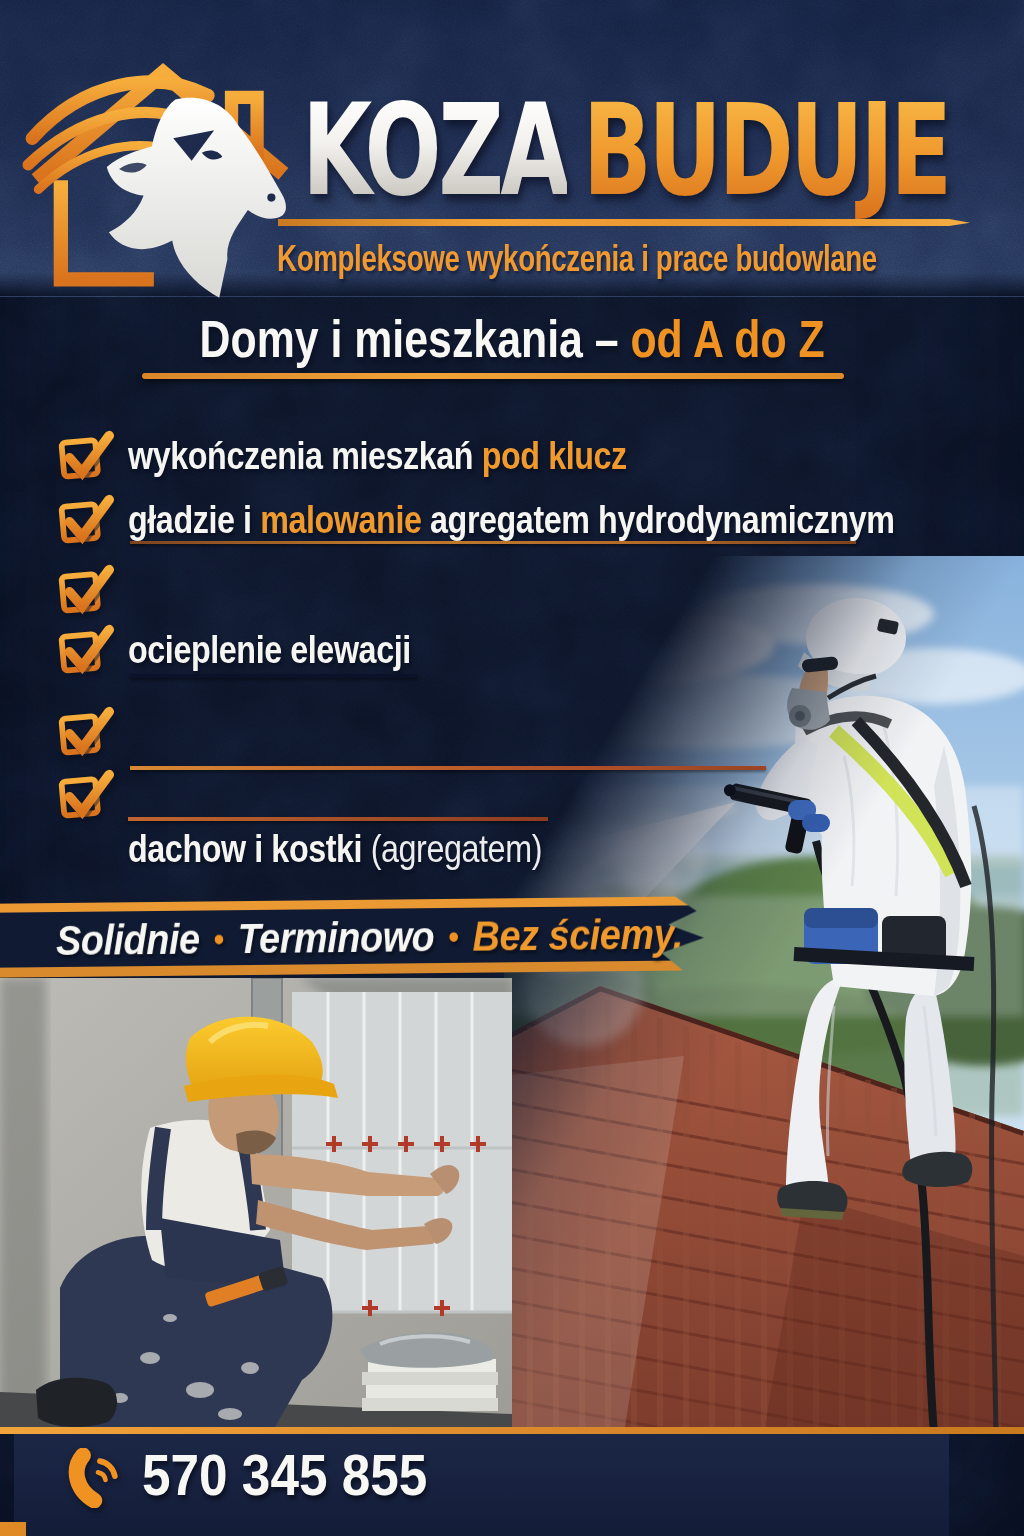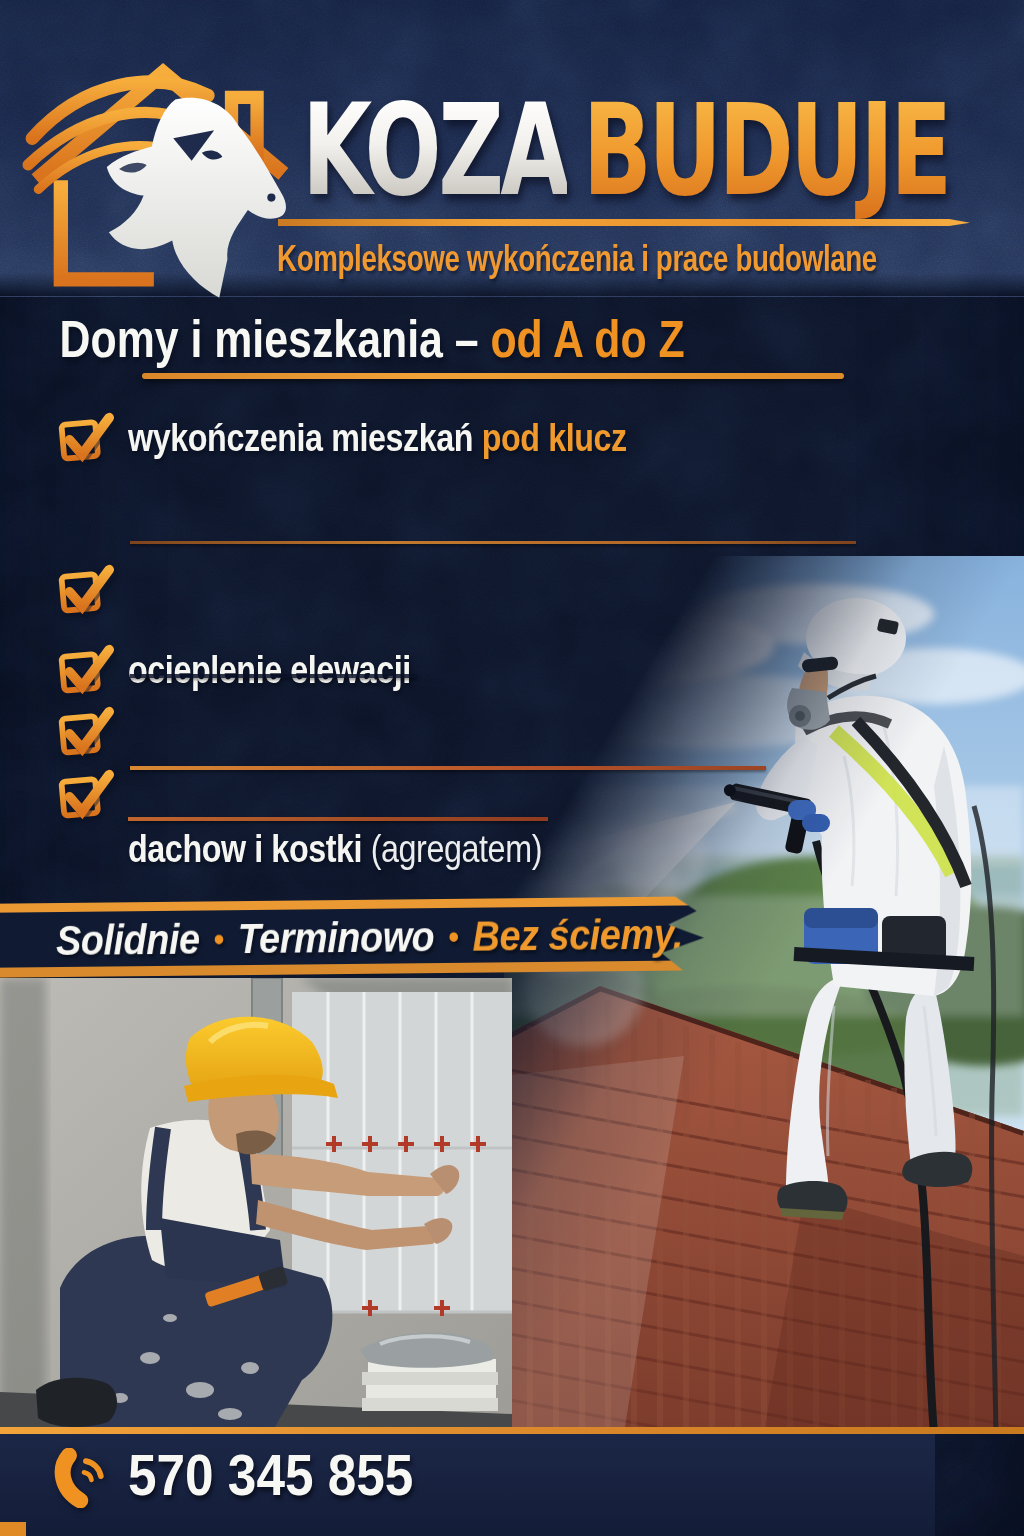--- a/index.html
+++ b/index.html
@@ -32,21 +32,21 @@
     -webkit-background-clip:text;background-clip:text;color:transparent;margin-left:22px;}
   .title-underline{position:absolute;left:278px;top:219px;width:692px;height:7px;z-index:10;
     background:linear-gradient(90deg,#c97a22,#f2a338 30%,#e8922d 70%,#f5ad43);
     clip-path:polygon(0 0,97% 0,100% 55%,97% 100%,0 100%);
     box-shadow:0 3px 5px rgba(0,0,0,.45);}
   .tagline{position:absolute;left:277px;top:238px;z-index:10;font-size:37px;font-weight:bold;
     letter-spacing:-.5px;color:#ef9930;white-space:nowrap;transform:scaleX(.75);transform-origin:left top;
     text-shadow:2px 3px 4px rgba(8,12,28,.6);}
 
   
-  .headline{position:absolute;left:0;top:312px;width:1024px;text-align:left;z-index:10;font-weight:bold;font-size:51px;line-height:1.1;text-decoration:underline;}
+  .headline{position:absolute;left:0;top:312px;width:1024px;text-align:center;z-index:10;font-weight:bold;font-size:51px;line-height:1.1;text-decoration:underline;}
   .headline .squeezeC{display:inline-block;transform:scaleX(.84);white-space:nowrap;
     text-shadow:2px 4px 5px rgba(8,12,28,.6);}
   .headline .hw{color:#f7f7f4;}
   .headline .ha{color:#ef9222;margin-left:14px;}
   .headline-underline{position:absolute;left:142px;top:373px;width:702px;height:6px;z-index:10;
     background:linear-gradient(90deg,#d9862a,#f0a238 40%,#e08c28);border-radius:3px;
     box-shadow:0 3px 5px rgba(0,0,0,.5);}
 
   
   .row{position:absolute;left:0;width:1024px;height:52px;z-index:11;}
@@ -78,21 +78,21 @@
 
   
   .photo-right{position:absolute;left:504px;top:556px;width:520px;height:877px;z-index:6;
     -webkit-mask-image:linear-gradient(to top left,#000 50%,rgba(0,0,0,.85) 60%,transparent 80%);
     mask-image:linear-gradient(to top left,#000 50%,rgba(0,0,0,.85) 60%,transparent 80%);}
   .photo-left{position:absolute;left:0;top:978px;width:512px;height:454px;z-index:18;}
 
   
   .footer-line{position:absolute;left:0;top:1427px;width:1024px;height:7px;z-index:30;
     background:linear-gradient(90deg,#f2a43b,#d9862a 60%,#c87a1e);}
-  .footer{position:absolute;left:0;top:1434px;width:935px;height:102px;z-index:30;
+  .footer{position:absolute;left:14px;top:1434px;width:935px;height:102px;z-index:30;
     background:linear-gradient(180deg,#1c2747,#131d38);}
   .phone-ico{position:absolute;left:54px;top:14px;width:60px;height:60px;
     filter:drop-shadow(2px 3px 3px rgba(5,9,20,.6));}
   .phone{position:absolute;left:128px;top:8px;font-size:57px;font-weight:bold;letter-spacing:0;
     color:#f7f7f4;white-space:nowrap;transform:scaleX(.9);transform-origin:left top;
     text-shadow:2px 4px 5px rgba(5,9,20,.7);}
   .corner-chip{position:absolute;left:0;top:1522px;width:26px;height:14px;z-index:31;background:#e08a25;}
 </style>
 </head>
 <body>
@@ -297,42 +297,52 @@
   <div class="title-underline"></div>
   <div class="tagline">Kompleksowe wykończenia i prace budowlane</div>
 
   <div class="headline">
     <span class="squeezeC">
       <span class="hw">Domy i mieszkania –</span><span class="ha">od A do Z</span>
     </span>
   </div>
   <div class="headline-underline"></div>
 
-  <div class="row" style="top:412px">
+  <div class="row" style="top:430px">
     <svg class="cbx" viewBox="0 0 60 56">
       <rect x="7" y="13" width="35" height="35" rx="4" fill="none" stroke="url(#og)" stroke-width="6" transform="rotate(-5 24 30)"></rect>
       <path d="M14 30 L27 45 L55 7" stroke="#10182e" stroke-width="10" fill="none" stroke-linecap="round" opacity=".45" transform="translate(2,3)"></path>
       <path d="M14 30 L27 45 L55 7" stroke="url(#og)" stroke-width="10" fill="none" stroke-linecap="round"></path>
     </svg>
     <div class="row-text">
         <span class="squeeze"><span>wykończenia mieszkań </span><span class="o">pod klucz</span></span>
       </div>
   </div>
 
+  <div class="row" style="top:494px">
+    <svg class="cbx" viewBox="0 0 60 56">
+      <rect x="7" y="13" width="35" height="35" rx="4" fill="none" stroke="url(#og)" stroke-width="6" transform="rotate(-5 24 30)"></rect>
+      <path d="M14 30 L27 45 L55 7" stroke="#10182e" stroke-width="10" fill="none" stroke-linecap="round" opacity=".45" transform="translate(2,3)"></path>
+      <path d="M14 30 L27 45 L55 7" stroke="url(#og)" stroke-width="10" fill="none" stroke-linecap="round"></path>
+    </svg>
+    <div class="row-text">
+        <span class="squeeze"><span>gładzie i </span><span class="o">malowanie</span><span> agregatem hydrodynamicznym</span></span>
+      </div>
+  </div>
   <div class="u u2"></div>
 
   <div class="row" style="top:564px">
     <svg class="cbx" viewBox="0 0 60 56">
       <rect x="7" y="13" width="35" height="35" rx="4" fill="none" stroke="url(#og)" stroke-width="6" transform="rotate(-5 24 30)"></rect>
       <path d="M14 30 L27 45 L55 7" stroke="#10182e" stroke-width="10" fill="none" stroke-linecap="round" opacity=".45" transform="translate(2,3)"></path>
       <path d="M14 30 L27 45 L55 7" stroke="url(#og)" stroke-width="10" fill="none" stroke-linecap="round"></path>
     </svg>
   </div>
 
-  <div class="row" style="top:644px">
+  <div class="row" style="top:624px">
     <svg class="cbx" viewBox="0 0 60 56">
       <rect x="7" y="13" width="35" height="35" rx="4" fill="none" stroke="url(#og)" stroke-width="6" transform="rotate(-5 24 30)"></rect>
       <path d="M14 30 L27 45 L55 7" stroke="#10182e" stroke-width="10" fill="none" stroke-linecap="round" opacity=".45" transform="translate(2,3)"></path>
       <path d="M14 30 L27 45 L55 7" stroke="url(#og)" stroke-width="10" fill="none" stroke-linecap="round"></path>
     </svg>
     <div class="row-text">
         <span class="squeeze"><span>ocieplenie elewacji</span></span>
       </div>
   </div>
   <div class="u u4"></div>

